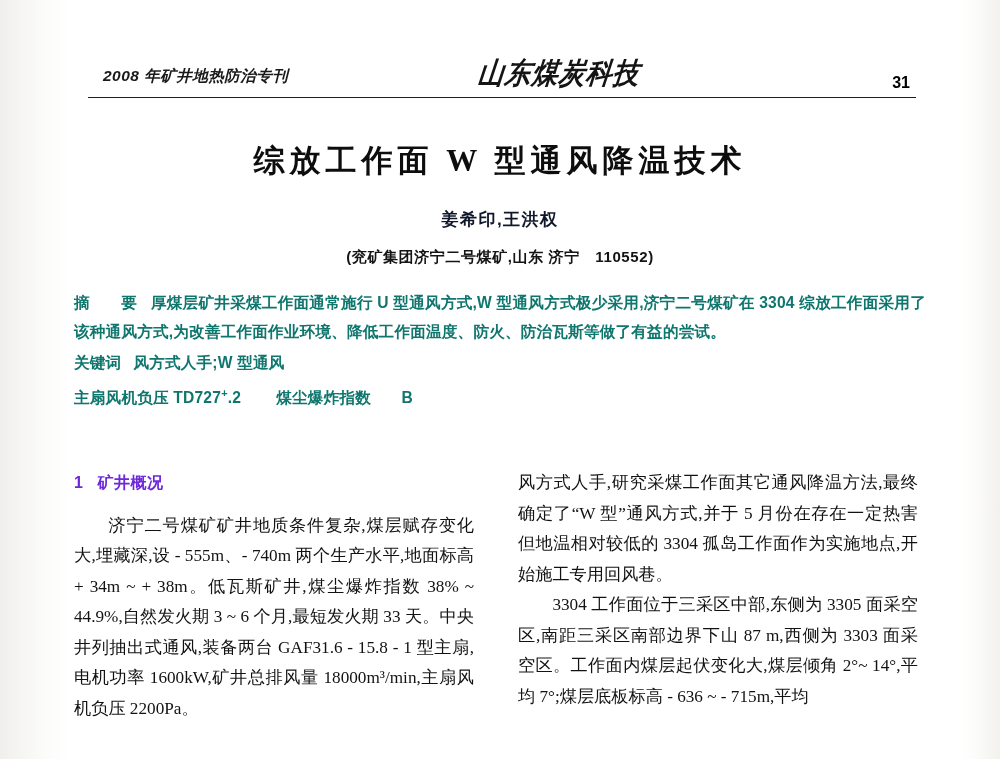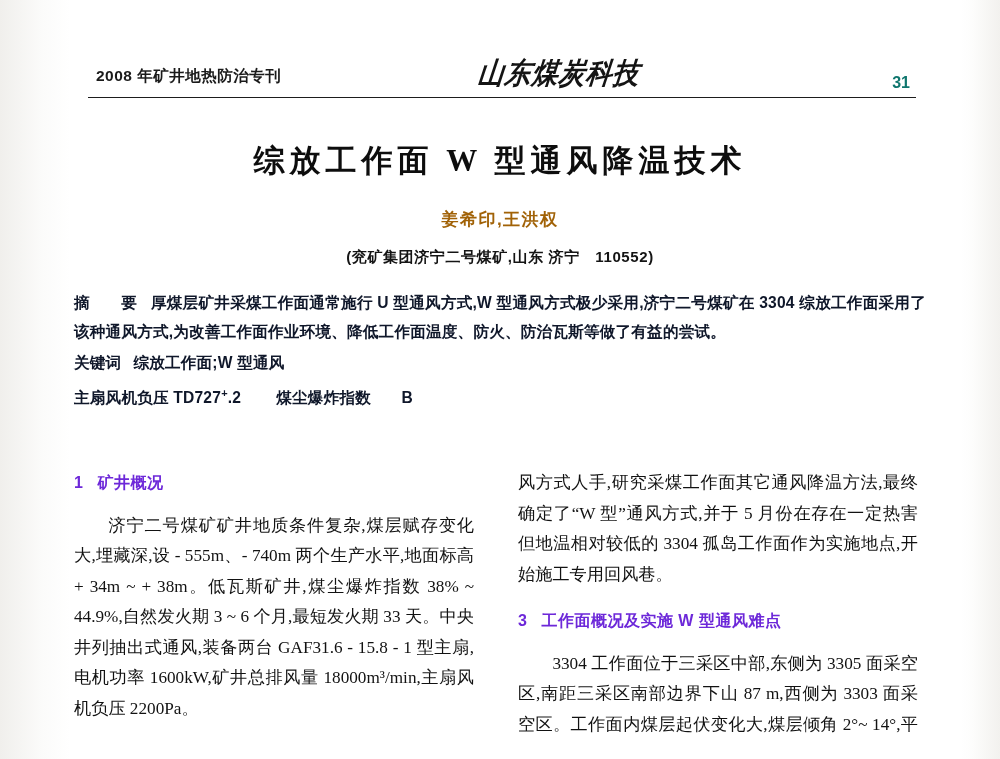--- a/index.html
+++ b/index.html
@@ -35,28 +35,29 @@
   
   .header {
     position: absolute;
     left: 88px;
     top: 60px;
     width: 828px;
     height: 44px;
   }
   .header-left {
     position: absolute;
-    left: 8px;
+    left: 15px;
     top: 6px;
     font-family: "Liberation Sans", "DejaVu Sans", sans-serif;
     font-size: 15.5px;
     font-weight: 700;
     letter-spacing: 0.5px;
     color: #1a1a1a;
     white-space: nowrap;
+    font-style: italic;
   }
   .header-journal {
     position: absolute;
     left: 390px;
     top: -4px;
     font-family: "Liberation Serif", "DejaVu Serif", serif;
     font-size: 26px;
     font-weight: 700;
     font-style: italic;
     letter-spacing: 1px;
@@ -64,21 +65,21 @@
     transform: skewX(-6deg) scaleY(1.12);
     white-space: nowrap;
   }
   .header-page {
     position: absolute;
     right: 6px;
     top: 14px;
     font-family: "Liberation Sans", "DejaVu Sans", sans-serif;
     font-size: 16px;
     font-weight: 700;
-    color: #0f766e;
+    color: #000000;
   }
   .header-rule {
     position: absolute;
     left: 0;
     right: 0;
     top: 37px;
     border-top: 1.6px solid #1d1d1d;
   }
 
   
@@ -97,21 +98,21 @@
   .authors {
     position: absolute;
     left: 0;
     right: 0;
     top: 208px;
     text-align: center;
     font-family: "Liberation Sans", "DejaVu Sans", sans-serif;
     font-size: 17px;
     font-weight: 700;
     letter-spacing: 1.5px;
-    color: #a16207;
+    color: #0f172a;
   }
   .affiliation {
     position: absolute;
     left: 0;
     right: 0;
     top: 248px;
     text-align: center;
     font-family: "Liberation Sans", "DejaVu Sans", sans-serif;
     font-size: 15px;
     font-weight: 700;
@@ -123,21 +124,21 @@
   .abstract-block {
     position: absolute;
     left: 74px;
     top: 288px;
     width: 852px;
     font-family: "Liberation Sans", "DejaVu Sans", sans-serif;
     font-size: 15.6px;
     font-weight: 700;
     line-height: 29px;
     letter-spacing: 0.2px;
-    color: #0f172a;
+    color: #0f766e;
     text-align: justify;
   }
   .abstract-label {
     letter-spacing: 8px;
     margin-right: 6px;
   }
   .kw-line, .clc-line {
     margin-top: 2px;
   }
   .kw-label {
@@ -218,21 +219,21 @@
 
   <div class="title">综放工作面 W 型通风降温技术</div>
   <div class="authors">姜希印,王洪权</div>
   <div class="affiliation">(兖矿集团济宁二号煤矿,山东 济宁　110552)</div>
 
   <div class="abstract-block">
     <div>
       <span class="abstract-label">摘　要</span><span>厚煤层矿井采煤工作面通常施行 U 型通风方式,W 型通风方式极少采用,济宁二号煤矿在 3304 综放工作面采用了该种通风方式,为改善工作面作业环境、降低工作面温度、防火、防治瓦斯等做了有益的尝试。</span>
     </div>
     <div class="kw-line">
-      <span class="kw-label">关键词</span><span>综放工作面;W 型通风</span>
+      <span class="kw-label">关键词</span><span>风方式人手;W 型通风</span>
     </div>
     <div class="clc-line">
       <span>主扇风机负压</span>
       <span>TD727</span><span class="sup">+</span><span>.2</span>
       <span class="clc-gap"></span>
       <span>煤尘爆炸指数</span>
       <span class="clc-gap"></span><span>B</span>
     </div>
   </div>
 
@@ -243,21 +244,18 @@
         <span class="num">1</span><span>矿井概况</span>
       </div>
       <p class="para">济宁二号煤矿矿井地质条件复杂,煤层赋存变化大,埋藏深,设 - 555m、- 740m 两个生产水平,地面标高 + 34m ~ + 38m。低瓦斯矿井,煤尘爆炸指数 38% ~ 44.9%,自然发火期 3 ~ 6 个月,最短发火期 33 天。中央井列抽出式通风,装备两台 GAF31.6 - 15.8 - 1 型主扇,电机功率 1600kW,矿井总排风量 18000m³/min,主扇风机负压 2200Pa。</p>
       <div class="sec-head spaced">
         <span class="num">2</span><span>问题的提出</span>
       </div>
     </div>
 
     <div class="col col-right">
       <p class="para noindent">风方式人手,研究采煤工作面其它通风降温方法,最终确定了“W 型”通风方式,并于 5 月份在存在一定热害但地温相对较低的 3304 孤岛工作面作为实施地点,开始施工专用回风巷。</p>
-      <div class="sec-head spaced">
-        <span class="num">3</span><span>工作面概况及实施 W 型通风难点</span>
-      </div>
       <p class="para">3304 工作面位于三采区中部,东侧为 3305 面采空区,南距三采区南部边界下山 87 m,西侧为 3303 面采空区。工作面内煤层起伏变化大,煤层倾角 2°~ 14°,平均 7°;煤层底板标高 - 636 ~ - 715m,平均</p>
     </div>
 
     <div class="clip-bottom"></div>
   </div>
 </div>
 
 </body></html>

